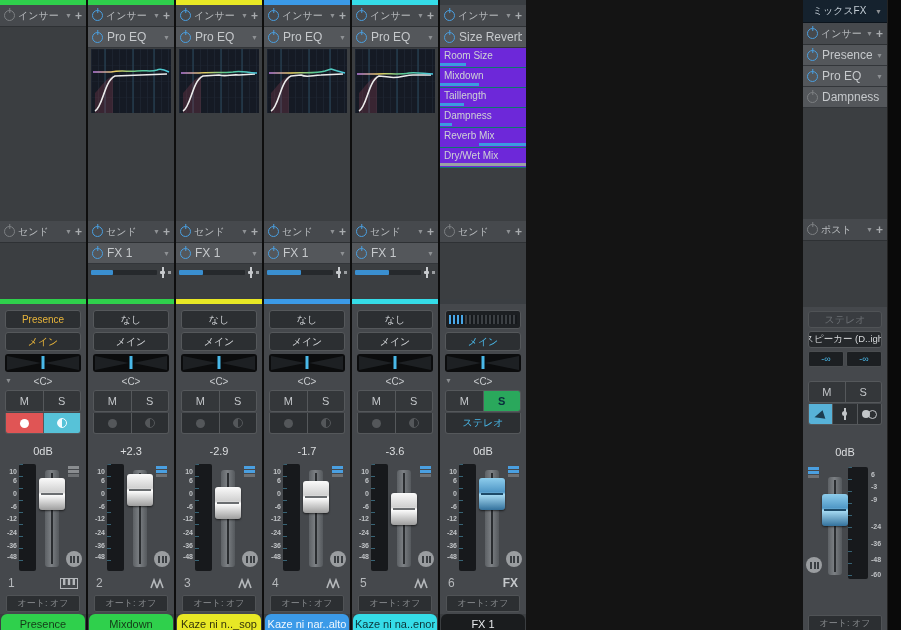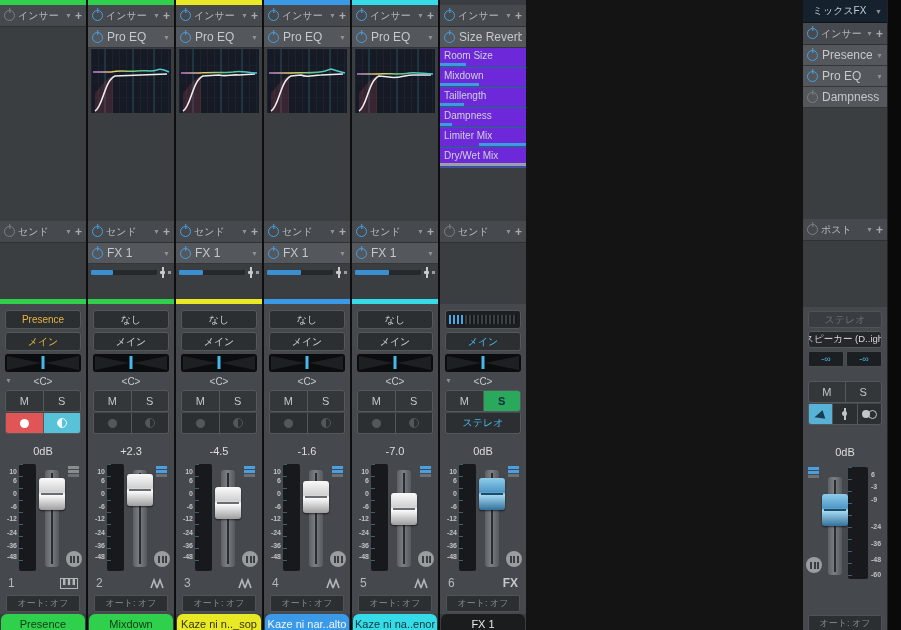--- a/index.html
+++ b/index.html
@@ -387,21 +387,21 @@
         </div>
         <div class="recmon">
           <div class="rmbtn">
               <span class="dotc"></span>
             </div>
           <div class="rmbtn">
               <span class="halfc"></span>
             </div>
         </div>
       </div>
-      <div class="dbrow">-4.5</div>
+      <div class="dbrow">-2.9</div>
       <div class="sec-fader">
         <div class="fscale">
           <span style="top:8%">10</span>
           <span style="top:16%">6</span>
           <span style="top:28%">0</span>
           <span style="top:40%">-6</span>
           <span style="top:50%">-12</span>
           <span style="top:63%">-24</span>
           <span style="top:75%">-36</span>
           <span style="top:85%">-48</span>
@@ -492,21 +492,21 @@
         </div>
         <div class="recmon">
           <div class="rmbtn">
               <span class="dotc"></span>
             </div>
           <div class="rmbtn">
               <span class="halfc"></span>
             </div>
         </div>
       </div>
-      <div class="dbrow">-1.6</div>
+      <div class="dbrow">-1.7</div>
       <div class="sec-fader">
         <div class="fscale">
           <span style="top:8%">10</span>
           <span style="top:16%">6</span>
           <span style="top:28%">0</span>
           <span style="top:40%">-6</span>
           <span style="top:50%">-12</span>
           <span style="top:63%">-24</span>
           <span style="top:75%">-36</span>
           <span style="top:85%">-48</span>
@@ -597,21 +597,21 @@
         </div>
         <div class="recmon">
           <div class="rmbtn">
               <span class="dotc"></span>
             </div>
           <div class="rmbtn">
               <span class="halfc"></span>
             </div>
         </div>
       </div>
-      <div class="dbrow">-7.0</div>
+      <div class="dbrow">-3.6</div>
       <div class="sec-fader">
         <div class="fscale">
           <span style="top:8%">10</span>
           <span style="top:16%">6</span>
           <span style="top:28%">0</span>
           <span style="top:40%">-6</span>
           <span style="top:50%">-12</span>
           <span style="top:63%">-24</span>
           <span style="top:75%">-36</span>
           <span style="top:85%">-48</span>
@@ -663,21 +663,21 @@
         </div>
         <div class="paramrow">
           <span class="pname">Taillength</span>
           <span class="pbar" style="left: 0%; width: 28%;"></span>
         </div>
         <div class="paramrow">
           <span class="pname">Dampness</span>
           <span class="pbar" style="left: 0%; width: 14%;"></span>
         </div>
         <div class="paramrow">
-          <span class="pname">Limiter Mix</span>
+          <span class="pname">Reverb Mix</span>
           <span class="pbar" style="left: 45%; width: 55%;"></span>
         </div>
         <div class="paramrow">
           <span class="pname">Dry/Wet Mix</span>
           <span class="pbar" style="left: 0%; width: 100%; background: rgb(154, 160, 165);"></span>
         </div>
       </div>
       <div class="sec-send">
         <div class="hdr">
           <span class="pwr off"></span>

